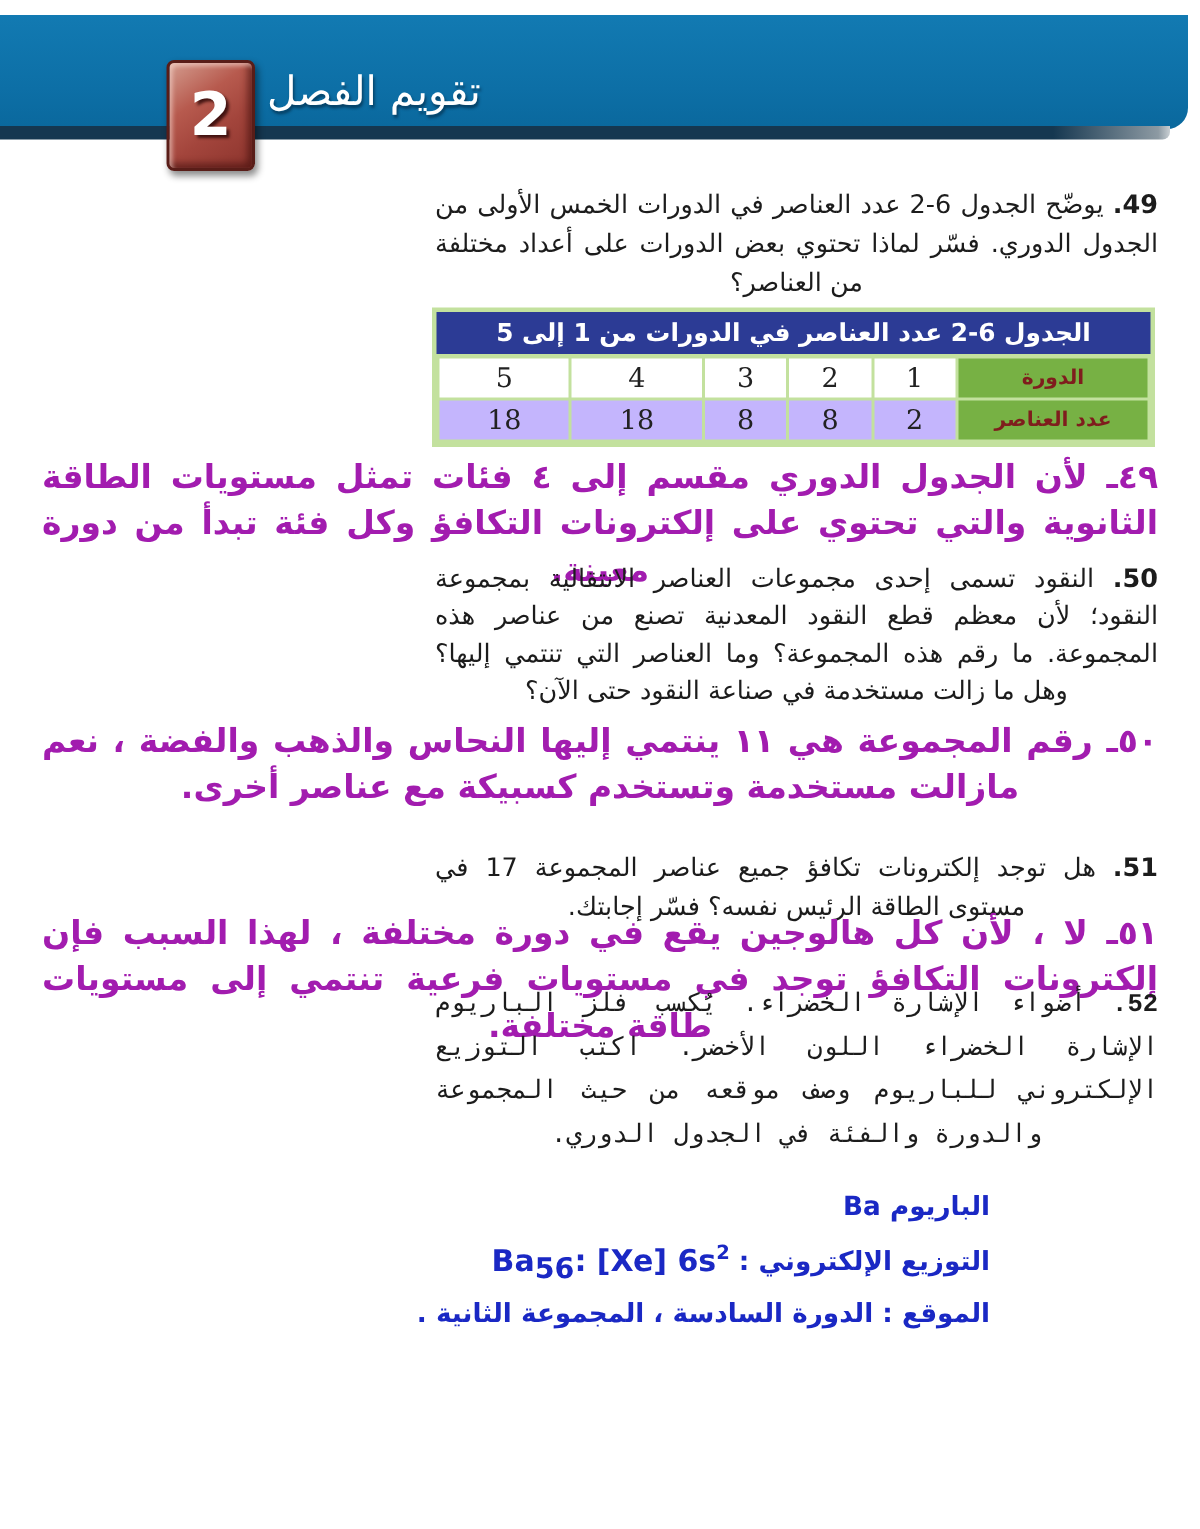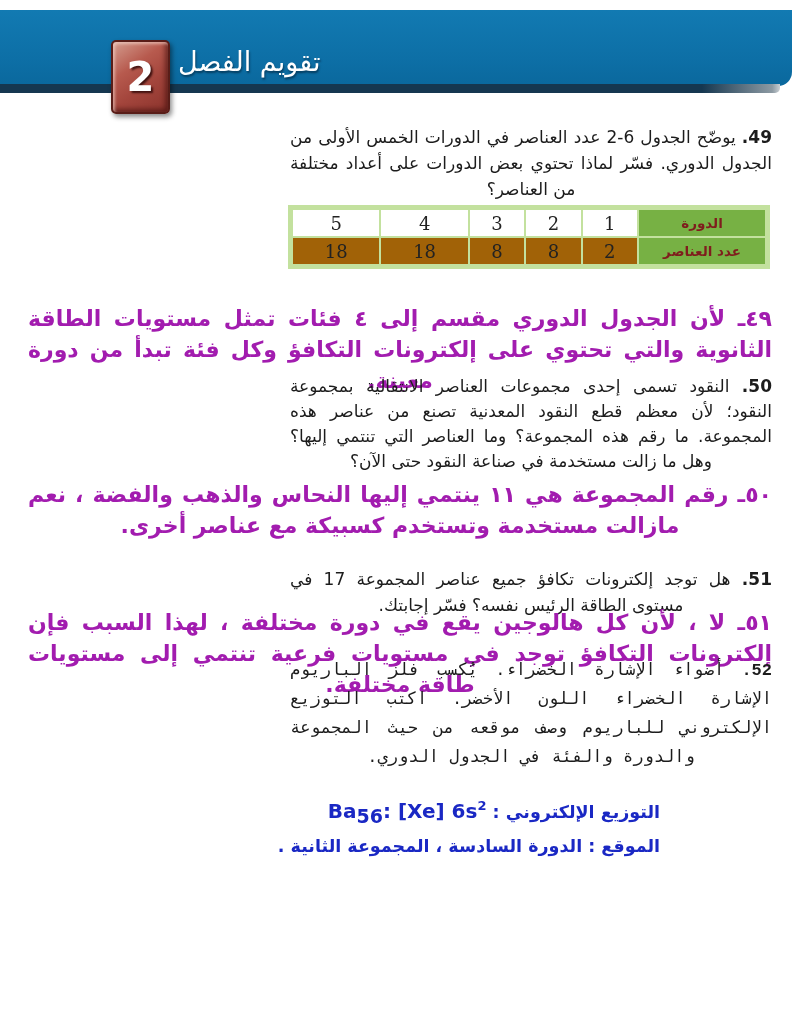--- a/index.html
+++ b/index.html
@@ -62,21 +62,21 @@
   }
   .ttitle{
     background:#2c3b95;color:#ffffff;font-weight:bold;font-size:16.5px;
     text-align:center;padding:4px 6px 5px;margin-bottom:1px;
   }
   .twrap table{width:100%;border-collapse:separate;border-spacing:2px;}
   .twrap td{text-align:center;padding:2px 4px;height:22px;}
   td.lbl{background:#77b144;color:#7f1d1d;font-size:13.5px;font-weight:bold;width:118px;}
   td.val{font-family:"DejaVu Serif", serif;font-size:18px;color:#222222;}
   tr.r1 td.val{background:#ffffff;}
-  tr.r2 td.val{background:#a16207;}
+  tr.r2 td.val{background:#c4b5fd;}
   
   #a52{
     position:absolute;top:792px;right:140px;width:440px;margin:0;
     color:#1a28c4;font-weight:bold;text-align:right;
   }
   .a52-line{margin:0 0 3px;font-size:17.5px;line-height:27px;}
   .formula{font-size:20px;font-weight:bold;}
   .formula sub{font-size:19px;}
   .formula sup{font-size:13px;}
 </style>
@@ -86,20 +86,21 @@
 <div class="banner"></div>
 <div class="banner-line"></div>
 <div class="banner-title">تقويم الفصل</div>
 <div class="chapter-box">
   <span>2</span>
 </div>
 
 <p class="q" id="q49"><b class="qnum">49.</b> <span>يوضّح الجدول 6-2 عدد العناصر في الدورات الخمس الأولى من الجدول الدوري. فسّر لماذا تحتوي بعض الدورات على أعداد مختلفة من العناصر؟</span></p>
 
 <div class="twrap">
+  <div class="ttitle">الجدول 6-2 عدد العناصر في الدورات من 1 إلى 5</div>
   <table>
     <tbody>
         <tr class="r1">
       <td class="lbl">الدورة</td>
       <td class="val">1</td>
       <td class="val">2</td>
       <td class="val">3</td>
       <td class="val">4</td>
       <td class="val">5</td>
     </tr>
@@ -121,15 +122,16 @@
 
 <p class="a" id="a50"><span>٥٠ـ</span> <span>رقم المجموعة هي ١١ ينتمي إليها النحاس والذهب والفضة ، نعم مازالت مستخدمة وتستخدم كسبيكة مع عناصر أخرى.</span></p>
 
 <p class="q" id="q51"><b class="qnum">51.</b> <span>هل توجد إلكترونات تكافؤ جميع عناصر المجموعة 17 في مستوى الطاقة الرئيس نفسه؟ فسّر إجابتك.</span></p>
 
 <p class="a" id="a51"><span>٥١ـ</span> <span>لا ، لأن كل هالوجين يقع في دورة مختلفة ، لهذا السبب فإن إلكترونات التكافؤ توجد في مستويات فرعية تنتمي إلى مستويات طاقة مختلفة.</span></p>
 
 <p class="q" id="q52"><b class="qnum">52.</b> <span>أضواء الإشارة الخضراء. يُكسب فلز الباريوم الإشارة الخضراء اللون الأخضر. اكتب التوزيع الإلكتروني للباريوم وصف موقعه من حيث المجموعة والدورة والفئة في الجدول الدوري.</span></p>
 
 <div id="a52">
+  <p class="a52-line"><span>الباريوم</span> <span dir="ltr">Ba</span></p>
   <p class="a52-line"><span>التوزيع الإلكتروني :</span> <span class="formula" dir="ltr"><span>Ba</span><sub>56</sub><span>:</span> <span>[Xe] 6s</span><sup>2</sup></span></p>
   <p class="a52-line">الموقع : الدورة السادسة ، المجموعة الثانية .</p>
 </div>
 
 </body></html>

